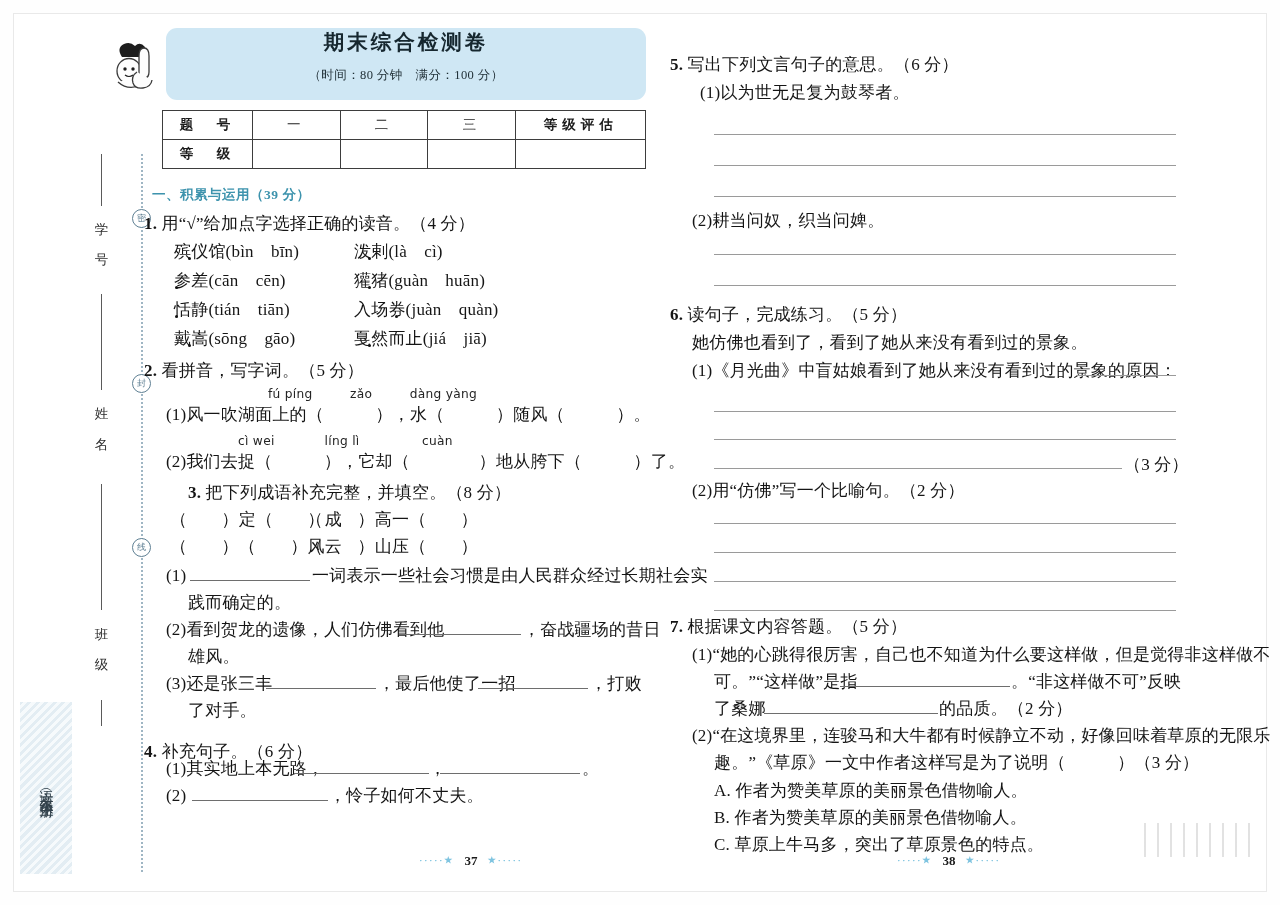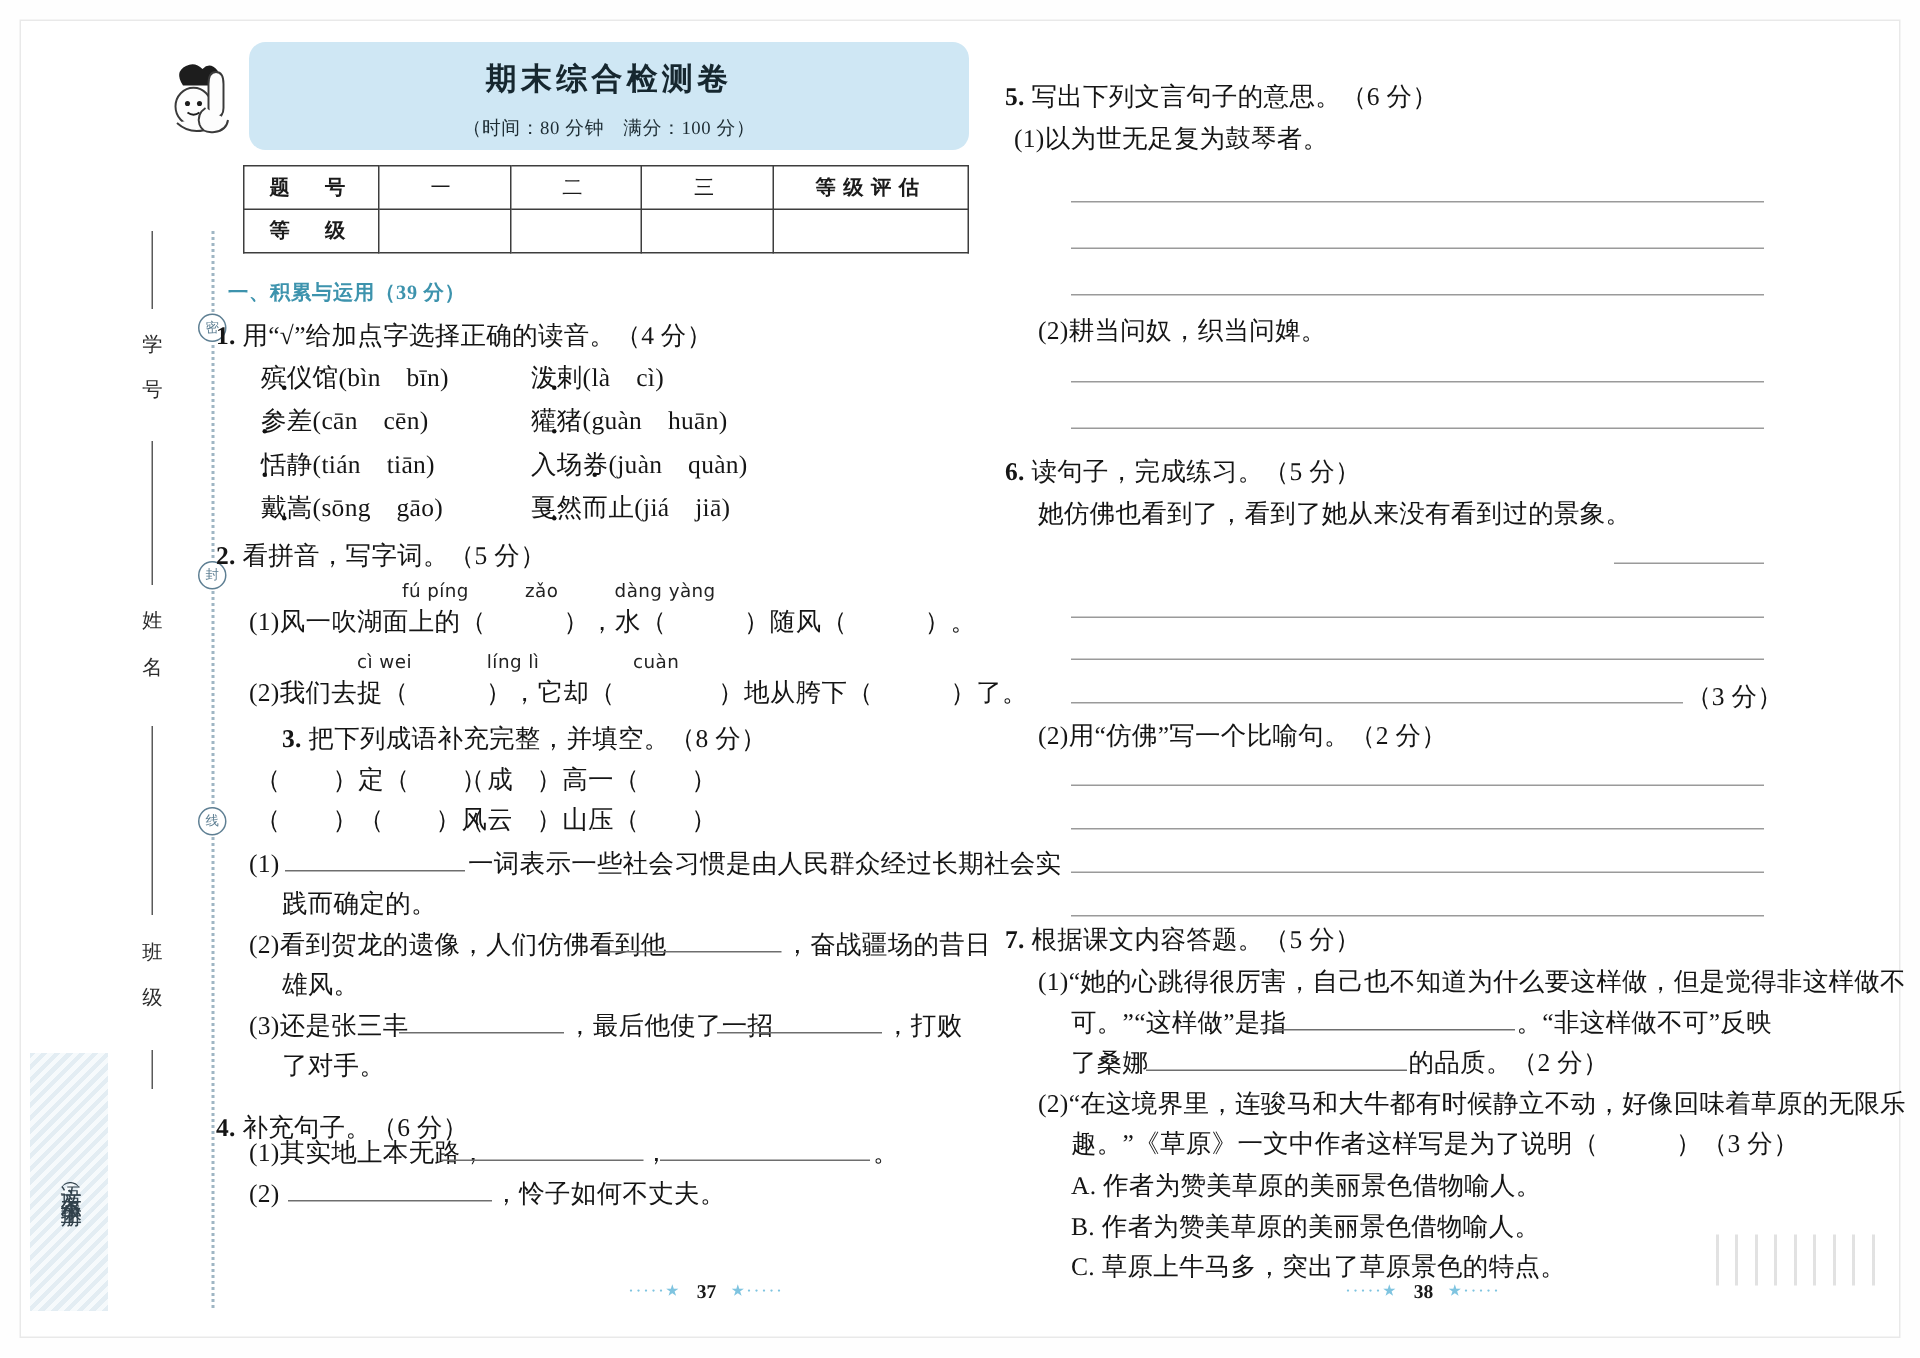--- a/index.html
+++ b/index.html
@@ -114,21 +114,20 @@
     width: 480px; height: 72px;
     background: #cfe7f4;
     border-radius: 11px;
     text-align: center;
   }
   .banner-title {
     font-size: 20.5px;
     font-weight: bold;
     letter-spacing: 3px;
     color: #16272f;
-    padding-top: 10px;
     font-family: "Liberation Sans", sans-serif;
   }
   .banner-sub {
     font-size: 12.5px;
     color: #1d2c33;
     margin-top: 11px;
     letter-spacing: 0.4px;
   }
   .mascot {
     position: absolute;
@@ -363,33 +362,34 @@
         <span class="stars">★·····</span>
       </div>
     </div>
 
     <div class="col col-right">
 
       <div class="q" style="left:16px; top:42px;">
         <span class="q-num">5.</span>
         <span>写出下列文言句子的意思。（6 分）</span>
       </div>
-      <div class="q" style="left:22px; top:70px;">(1)以为世无足复为鼓琴者。</div>
+      <div class="q" style="left:46px; top:70px;">(1)以为世无足复为鼓琴者。</div>
       <div class="rule rule-light" style="left:60px; top:120px;  width:462px;"></div>
       <div class="rule rule-light" style="left:60px; top:151px;  width:462px;"></div>
       <div class="rule rule-light" style="left:60px; top:182px;  width:462px;"></div>
       <div class="q" style="left:38px; top:198px;">(2)耕当问奴，织当问婢。</div>
       <div class="rule rule-light" style="left:60px; top:240px;  width:462px;"></div>
       <div class="rule rule-light" style="left:60px; top:271px;  width:462px;"></div>
 
       <div class="q" style="left:16px; top:292px;">
         <span class="q-num">6.</span>
         <span>读句子，完成练习。（5 分）</span>
       </div>
       <div class="q" style="left:38px; top:320px;">她仿佛也看到了，看到了她从来没有看到过的景象。</div>
+      <div class="q" style="left:38px; top:348px;">(1)《月光曲》中盲姑娘看到了她从来没有看到过的景象的原因：</div>
       <div class="rule rule-light" style="left:422px; top:361px; width:100px;"></div>
       <div class="rule rule-light" style="left:60px; top:397px;  width:462px;"></div>
       <div class="rule rule-light" style="left:60px; top:425px;  width:462px;"></div>
       <div class="rule rule-light" style="left:60px; top:454px;  width:408px;"></div>
       <div class="q" style="left:470px; top:442px;">（3 分）</div>
 
       <div class="q" style="left:38px; top:468px;">(2)用“仿佛”写一个比喻句。（2 分）</div>
       <div class="rule rule-light" style="left:60px; top:509px;  width:462px;"></div>
       <div class="rule rule-light" style="left:60px; top:538px;  width:462px;"></div>
       <div class="rule rule-light" style="left:60px; top:567px;  width:462px;"></div>

